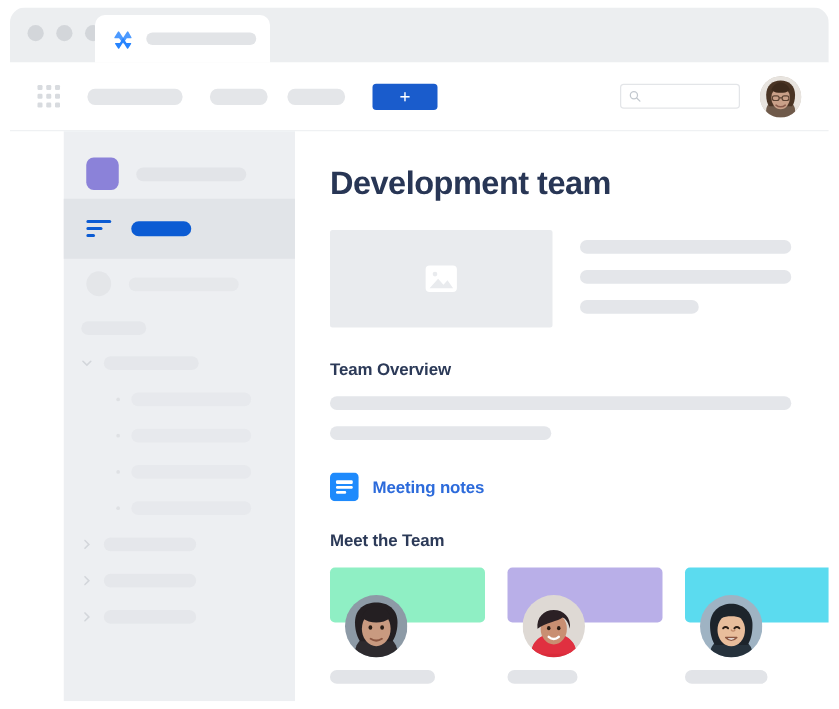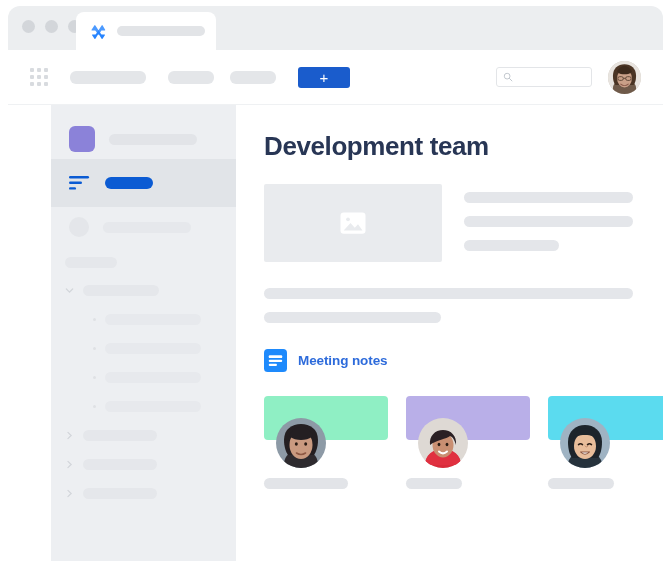--- a/index.html
+++ b/index.html
@@ -423,35 +423,37 @@
             <path d="M4.5 18 10 12l3.4 3.8L16 13l3.6 5z" fill="#e9ebee"></path>
           </svg>
         </div>
         <div class="hero-lines">
           <div class="bar bar-full"></div>
           <div class="bar bar-full"></div>
           <div class="bar bar-short"></div>
         </div>
       </div>
 
+      <div class="section-title">Team Overview</div>
       <div class="ov-bar1"></div>
       <div class="ov-bar2"></div>
 
       <div class="links">
         <div class="link-item">
           <svg class="doc-icon" viewBox="0 0 24 24">
             <rect width="24" height="24" rx="4" fill="#1e8afc"></rect>
             <rect x="5" y="6.5" width="14" height="3" rx="1" fill="#ffffff"></rect>
             <rect x="5" y="11.2" width="14" height="2.3" rx="1" fill="#ffffff"></rect>
             <rect x="5" y="15.4" width="8.5" height="2.3" rx="1" fill="#ffffff"></rect>
           </svg>
           <span class="link-text">Meeting notes</span>
         </div>
       </div>
 
+      <div class="section-title">Meet the Team</div>
 
       <div class="cards">
 
         <div class="card">
           <div class="card-banner" style="background:#8fefc4"></div>
           <div class="card-avatar">
             <svg viewBox="0 0 50 50">
               <rect width="50" height="50" fill="#8d9aa6"></rect>
               <ellipse cx="25" cy="46" rx="17" ry="15" fill="#2d2a2e"></ellipse>
               <path d="M8 22c0-11 8-16 17-16s17 5 17 16c0 7-2 12-4 15H12c-2-3-4-8-4-15z" fill="#241f22"></path>

